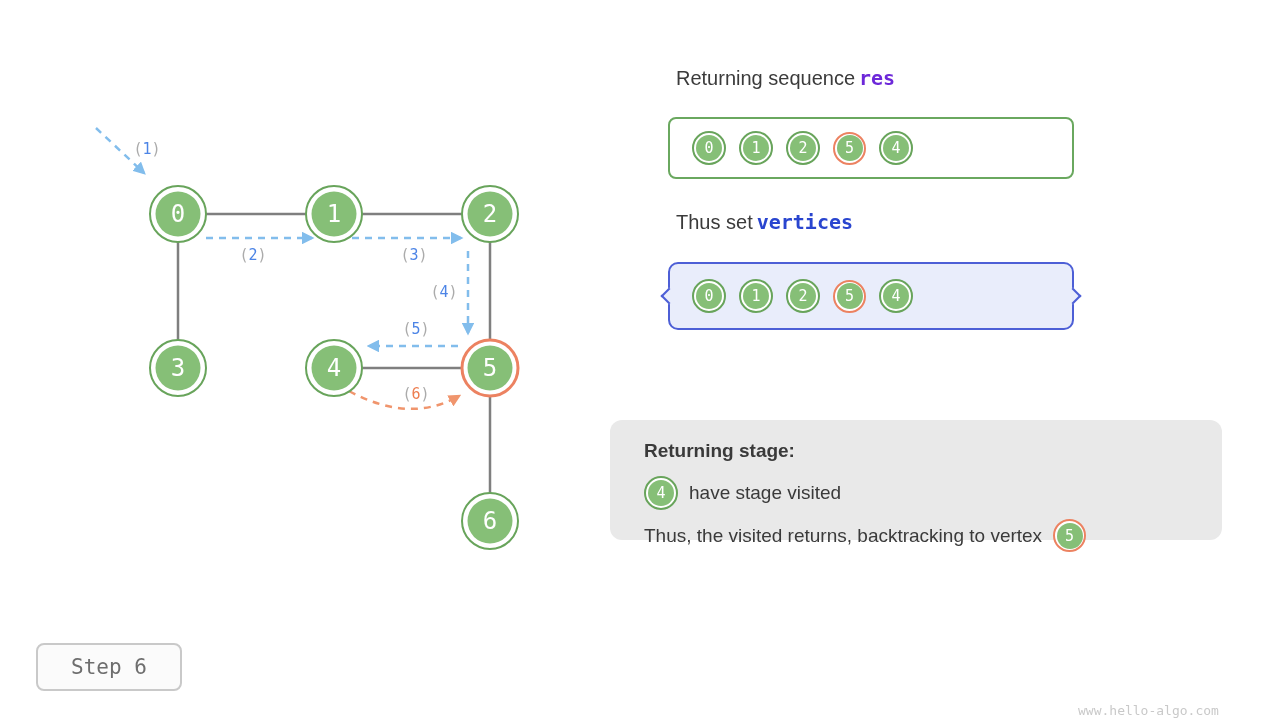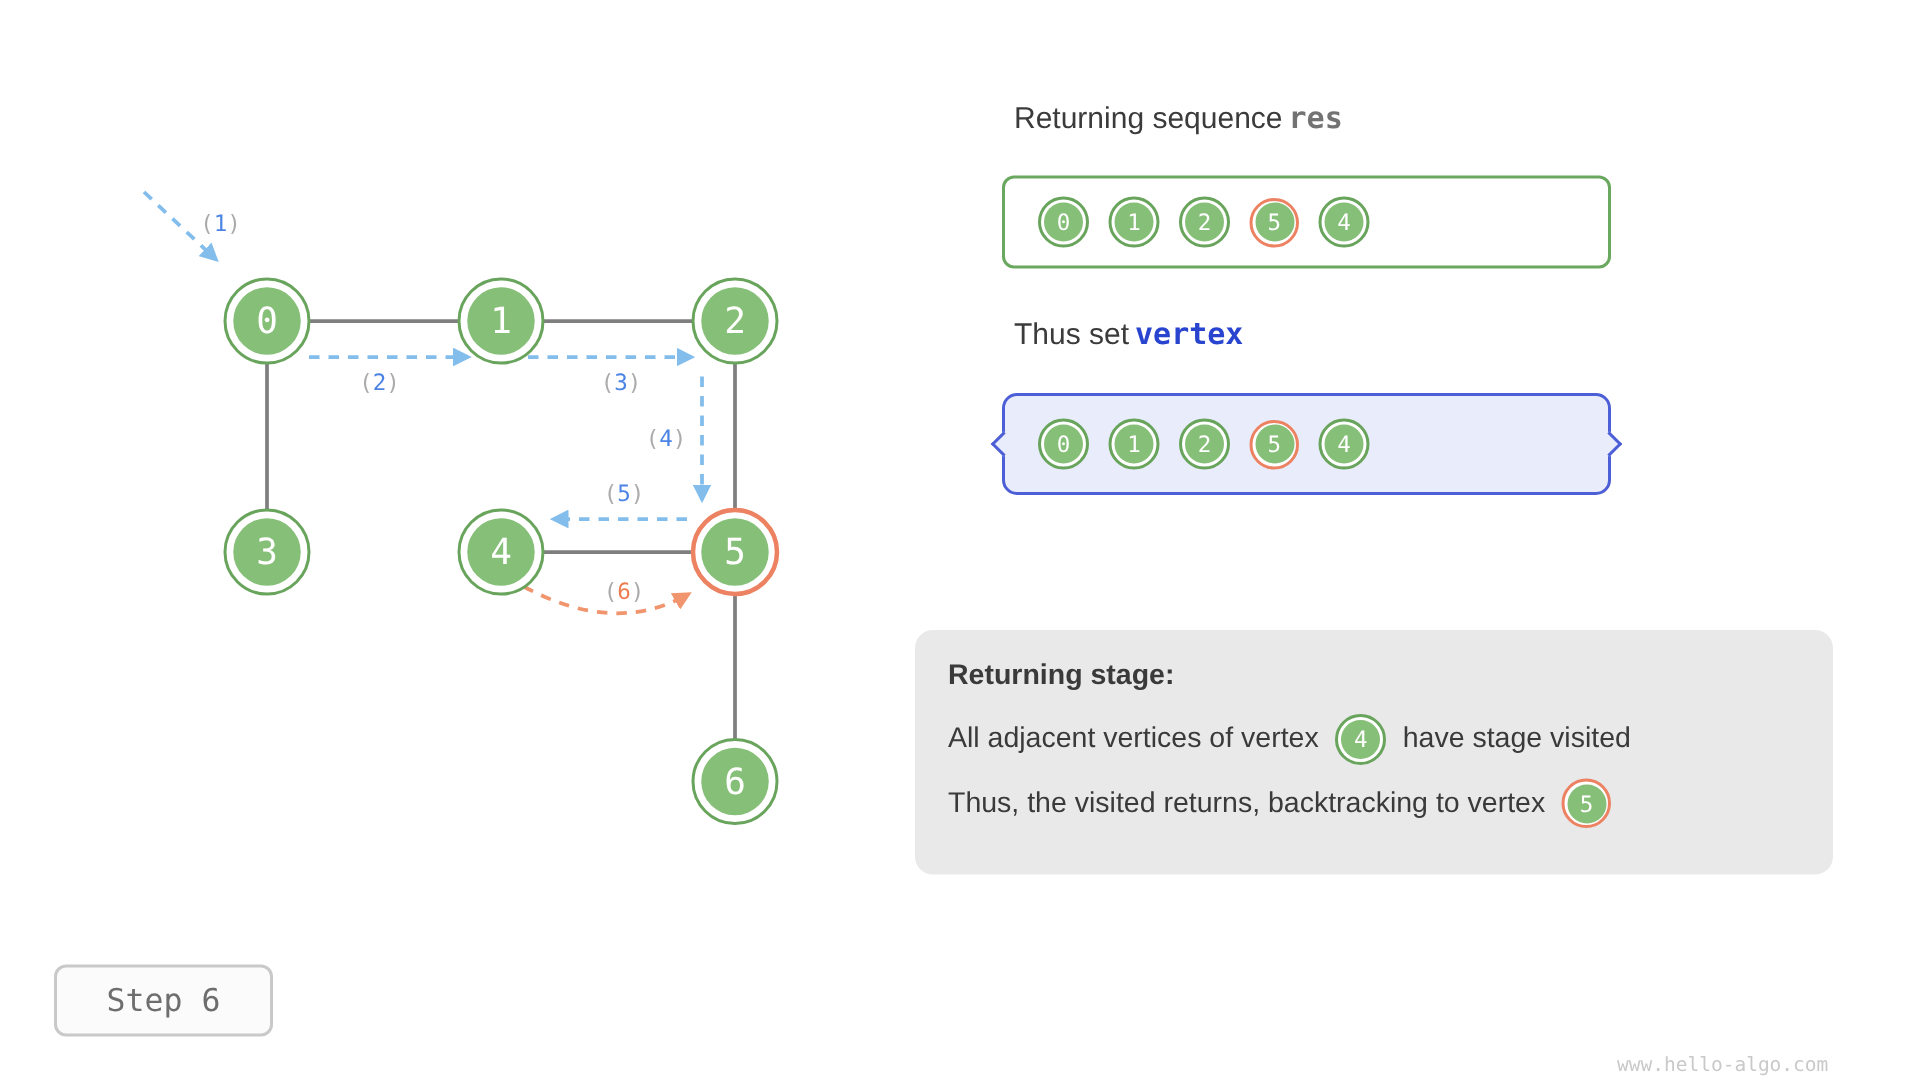--- a/index.html
+++ b/index.html
@@ -9,21 +9,21 @@
     font-family:"Liberation Sans", sans-serif;
     position:relative;
     overflow:hidden;
   }
   #graph-svg { position:absolute; left:0; top:0; }
 
   .panel-title { position:absolute; font-size:20px; color:#3b3b3b; white-space:nowrap; }
   .title-res { left:676px; top:66px; }
   .title-visited { left:676px; top:210px; }
   .code { font-family:"DejaVu Sans Mono", monospace; font-weight:bold; margin-left:4px; }
-  .code-green { color:#737373; }
+  .code-green { color:#6d28d9; }
   .code-blue  { color:#2945cf; }
 
   .panel { position:absolute; display:flex; align-items:center; gap:13px; padding-left:22px; }
   .panel-res {
     left:668px; top:117px; width:406px; height:62px;
     border:2px solid #6aa85f; border-radius:8px; background:#ffffff;
   }
   .panel-visited {
     left:668px; top:262px; width:406px; height:68px;
     border:2px solid #4d5fd6; border-radius:10px; background:#e9edfb;
@@ -46,22 +46,22 @@
     border-radius:50%; display:inline-flex; flex:none;
   }
   .chip-hl { border-color:#ec8261; border-width:2.5px; padding:1.5px; }
   .chip-inner {
     width:26px; height:26px; border-radius:50%; background:#86bf77;
     color:#ffffff; display:flex; align-items:center; justify-content:center;
     font-family:"DejaVu Sans Mono", monospace; font-size:15px;
   }
 
   .info-box {
-    position:absolute; left:610px; top:420px; width:612px; height:163px;
-    background:#e9e9e9; border-radius:12px; padding:20px 22px; color:#3a3a3a;
+    position:absolute; left:610px; top:420px; width:612px; height:120px;
+    background:#e9e9e9; border-radius:12px; padding:20px 34px; color:#3a3a3a;
   }
   .info-title { font-weight:bold; font-size:19px; margin-bottom:14px; }
   .info-line { display:flex; align-items:center; gap:11px; font-size:19px; margin-bottom:9px; white-space:nowrap; }
 
   .step-box {
     position:absolute; left:36px; top:643px; width:146px; height:48px;
     border:2px solid #c9c9c9; border-radius:8px; background:#fbfbfb;
     display:flex; align-items:center; justify-content:center;
     font-family:"DejaVu Sans Mono", monospace; font-size:21px; color:#6e6e6e;
   }
@@ -161,21 +161,21 @@
     </div>
     <div class="chip chip-hl">
       <div class="chip-inner">5</div>
     </div>
     <div class="chip">
       <div class="chip-inner">4</div>
     </div>
   </div>
 
 <div class="panel-title title-visited">
-  <span>Thus set</span><span class="code code-blue">vertex</span>
+  <span>Thus set</span><span class="code code-blue">vertices</span>
 </div>
 
 <div class="panel panel-visited" id="visited-chips">
     <div class="chip">
       <div class="chip-inner">0</div>
     </div>
     <div class="chip">
       <div class="chip-inner">1</div>
     </div>
     <div class="chip">
@@ -185,21 +185,20 @@
       <div class="chip-inner">5</div>
     </div>
     <div class="chip">
       <div class="chip-inner">4</div>
     </div>
   </div>
 
 <div class="info-box">
   <div class="info-title">Returning stage:</div>
   <div class="info-line">
-    <span>All adjacent vertices of vertex</span>
     <span id="line1-chip"><div class="chip">
           <div class="chip-inner">4</div>
         </div></span>
     <span>have stage visited</span>
   </div>
   <div class="info-line">
     <span>Thus, the visited returns, backtracking to vertex</span>
     <span id="line2-chip"><div class="chip chip-hl">
           <div class="chip-inner">5</div>
         </div></span>

